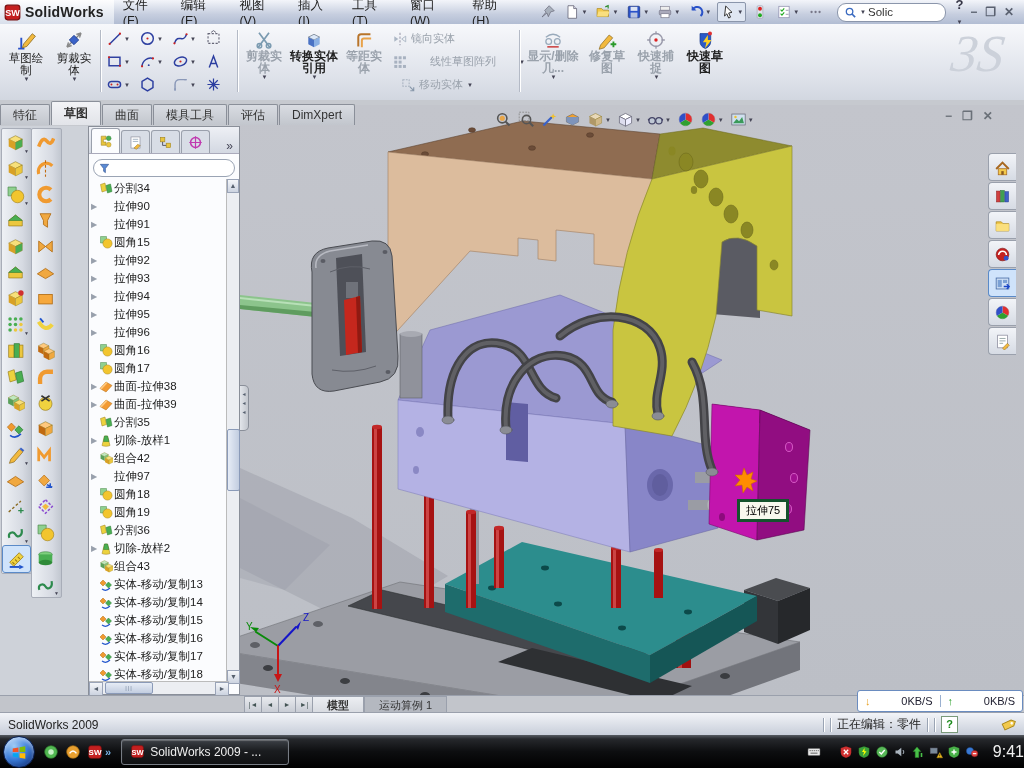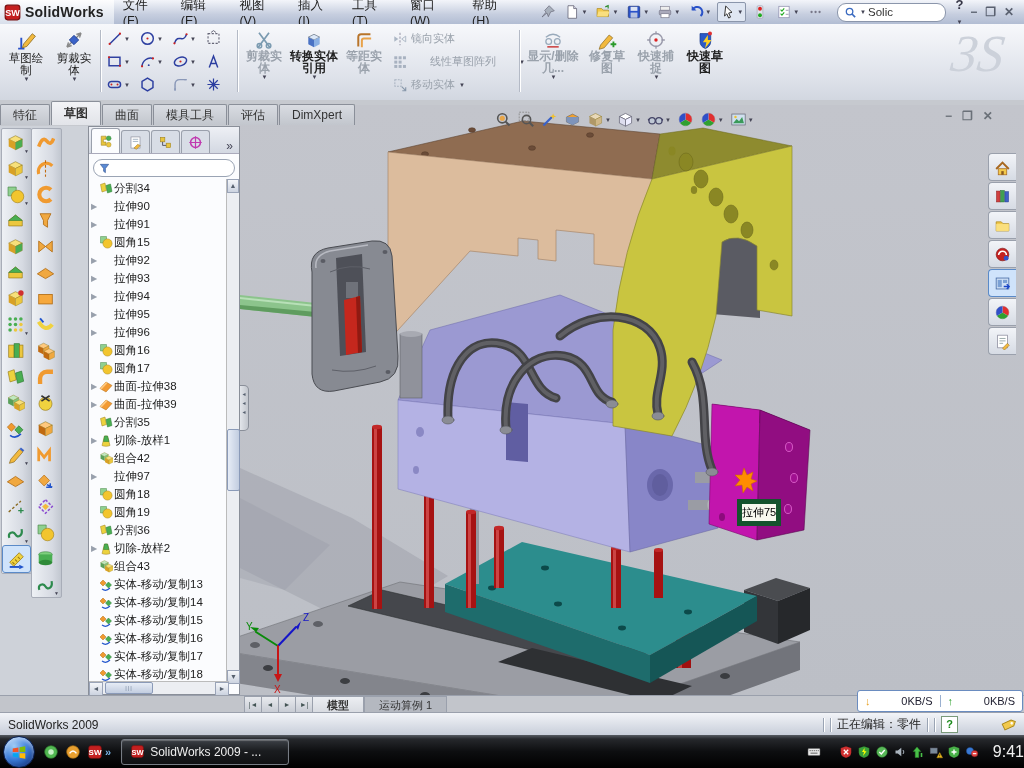--- a/index.html
+++ b/index.html
@@ -59,21 +59,21 @@
   
   #viewport{position:absolute;left:240px;top:5px;width:784px;height:590px;}
   #scene{position:absolute;left:0;top:0;}
   #headsup{position:absolute;left:255px;top:6px;display:flex;align-items:center;gap:6px;}
   .hubtn{display:flex;align-items:center;}
   #vp-winbtns{position:absolute;left:705px;top:4px;gap:10px;color:#6a7078;}
   #taskpane{position:absolute;left:748px;top:48px;display:flex;flex-direction:column;gap:1px;}
   .tpbtn{width:27px;height:26px;background:linear-gradient(#f2f4f8,#d6dbe4);border:1px solid #9aa0ac;border-right:none;border-radius:4px 0 0 4px;display:flex;align-items:center;justify-content:center;}
   .tpbtn.pressed{background:#cfe3fb;border-color:#5a8ac8;}
   #splitter-handle{position:absolute;left:0;top:280px;width:9px;height:46px;background:linear-gradient(90deg,#e2e5ea,#c2c6cd);border:1px solid #8a8f99;border-left:none;border-radius:0 5px 5px 0;font-size:6px;color:#56606e;text-align:center;line-height:9px;padding-top:4px;box-sizing:border-box;}
-  #tooltip{position:absolute;left:497px;top:394px;background:#f8f8ee;border:5px solid #14532d;font-size:11px;padding:1px 0;color:#000;}
+  #tooltip{position:absolute;left:497px;top:394px;background:#f8f8ee;border:3px solid #14532d;font-size:11px;padding:1px 6px;color:#000;}
   
   #netwidget{position:absolute;left:857px;top:690px;width:164px;height:20px;background:#fff;border:1px solid #6a8cc0;border-radius:3px;display:flex;align-items:center;font-size:11px;color:#223;z-index:40;}
   #netwidget .half{flex:1;display:flex;align-items:center;justify-content:space-between;padding:0 7px;}
   #netwidget .half+.half{border-left:1px solid #9ab0d0;}
   .dn-ico{color:#e8a020;font-weight:bold;}
   .up-ico{color:#2aa02a;font-weight:bold;}
   
   #modeltabs{position:absolute;left:0;top:695px;width:1024px;height:17px;background:#c2c5cb;border-top:1px solid #9aa0ac;display:flex;align-items:stretch;}
   #mt-nav{display:flex;margin-left:244px;}
   .mtnav{width:16px;font-size:7px;color:#455;text-align:center;line-height:16px;background:linear-gradient(#e8eaee,#c8ccd4);border:1px solid #9aa0ac;border-right:none;}
@@ -362,21 +362,21 @@
               <rect x="2" y="5.8" width="2.6" height="2.6"></rect>
               <rect x="5.8" y="5.8" width="2.6" height="2.6"></rect>
               <rect x="2" y="9.6" width="2.6" height="2.6"></rect>
               <rect x="5.8" y="9.6" width="2.6" height="2.6"></rect>
               <rect x="9.6" y="9.6" width="2.6" height="2.6"></rect>
             </g>
           </svg>
           <span>线性草图阵列</span>
           <span class="caret">▼</span>
         </div>
-        <div class="rb-stackrow" style="left: 392px; top: 50px;">
+        <div class="rb-stackrow" style="left: 400px; top: 50px;">
           <svg width="16" height="16" viewBox="0 0 14 14">
             <rect x="2.5" y="2.5" width="5.5" height="5.5" fill="none" stroke="#a8b2c0" stroke-dasharray="1.6,1" stroke-width="0.9"></rect>
             <path d="M8.5,8.5 l3.5,3.5 M12,9 v3 h-3" stroke="#8898aa" fill="none" stroke-width="1"></path>
           </svg>
           <span>移动实体</span>
           <span class="caret">▼</span>
         </div>
         <div class="rb-mid disabled" style="left: 526px; width: 54px;">
           <div style="display:flex;justify-content:center;padding-top:3px">
             <svg width="20" height="20" viewBox="0 0 14 14">

